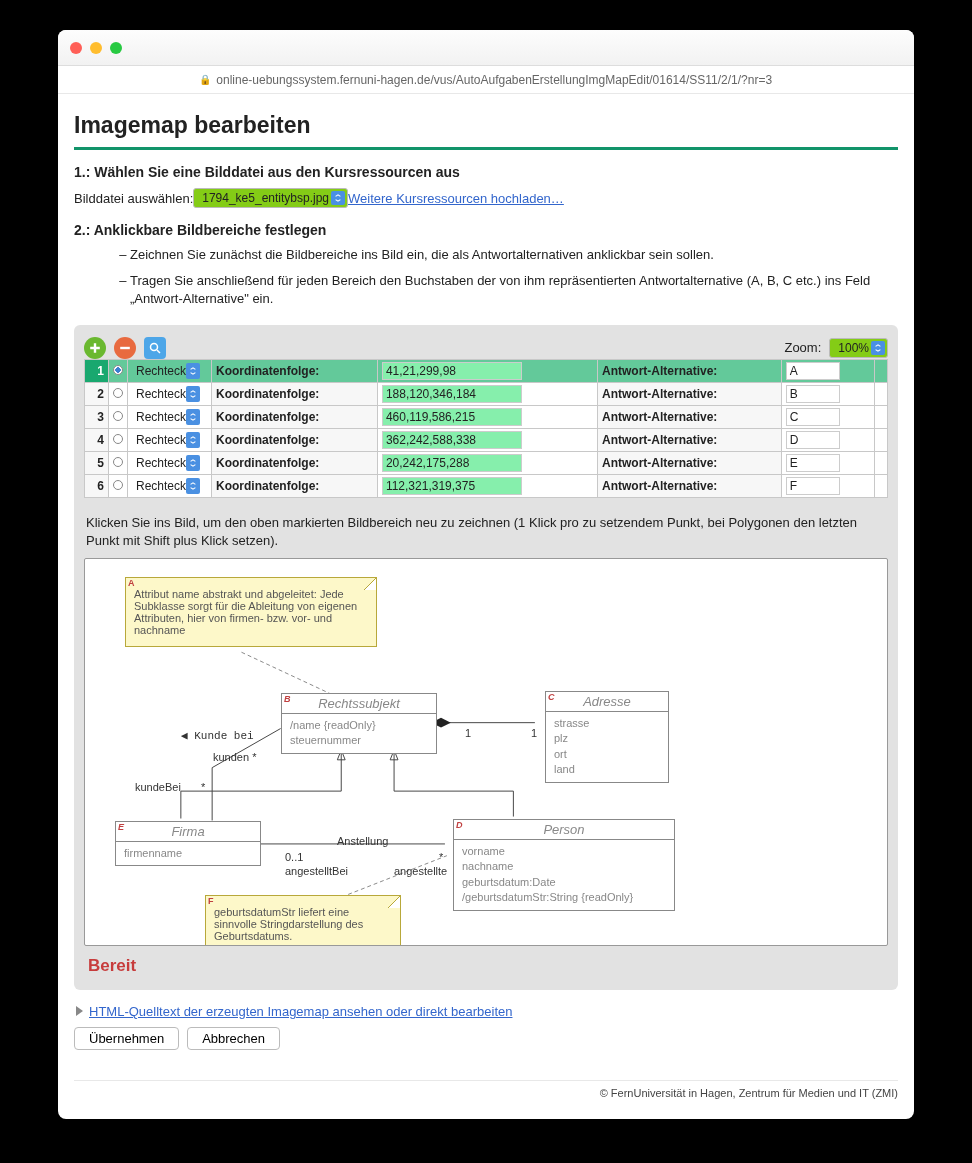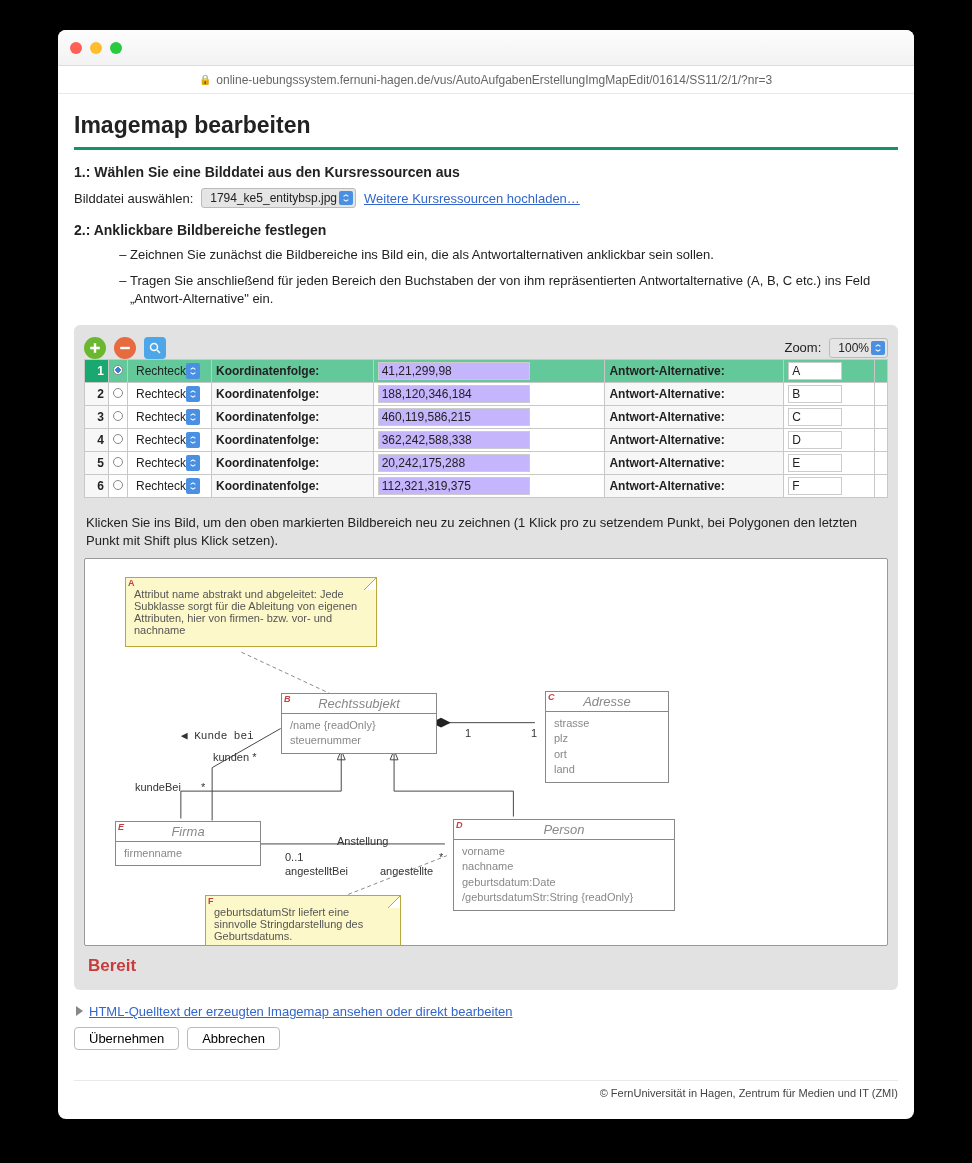--- a/index.html
+++ b/index.html
@@ -8,22 +8,22 @@
   .titlebar { height:36px; background:linear-gradient(#fdfdfd,#f2f2f2); border-bottom:1px solid #ddd; display:flex; align-items:center; padding:0 12px;}
   .dots { display:flex; gap:8px; }
   .dot { width:12px; height:12px; border-radius:50%; }
   .dot.red { background:#ff5f57;} .dot.yel{background:#ffbd2e;} .dot.grn{background:#28ca42;}
   .urlbar { height:28px; background:#fff; border-bottom:1px solid #e8e8e8; display:flex;align-items:center;justify-content:center;font-size:12px;color:#666;}
   .lock { font-size:10px; margin-right:4px; color:#7a7a7a;}
   .content { padding:12px 16px 20px;}
   h1 { font-size:23px; font-weight:bold; margin:6px 0 8px; color:#222;}
   .rule { height:3px; background:#12946a; margin-bottom:14px;}
   h2 { font-size:14px; font-weight:bold; margin:10px 0 8px;}
-  .row1 { display:flex; align-items:center; gap:8px; font-size:13px; margin-bottom:14px;}
-  .selectish { border:1px solid #bbb; border-radius:3px; background:#e5e5e5; padding:2px 18px 2px 8px; font-size:12px; position:relative; display:inline-flex; align-items:center;}
+  .row1 { display:flex; align-items:center; gap:0; font-size:13px; margin-bottom:14px;}
+  .selectish { border:1px solid #bbb; border-radius:3px; background:#84cc16; padding:2px 18px 2px 8px; font-size:12px; position:relative; display:inline-flex; align-items:center;}
   .selarrow { position:absolute; right:2px; top:2px; bottom:2px; width:14px; background:#4a90e2; border-radius:2px; display:flex; align-items:center; justify-content:center;}
   .selarrow svg { width:8px; height:8px; fill:#fff;}
   .link { color:#3366cc; text-decoration:underline; font-size:13px;}
   .bullets { margin:0 0 16px 16px;}
   .bullets li { margin-bottom:8px; line-height:1.4;}
   .editor { background:#e2e2e2; border-radius:6px; padding:12px 10px 10px; position:relative;}
   .toolbar { display:flex; align-items:center; justify-content:space-between; }
   .tbtns { display:flex; gap:8px;}
   .circ { width:22px; height:22px; border-radius:50%; display:flex; align-items:center; justify-content:center; }
   .circ.add { background:#6ab82f;} .circ.del{background:#e86a3f;} .circ.zoomb{background:#4da6e8;border-radius:4px;}
@@ -32,21 +32,21 @@
   .tbl { width:100%; border-collapse:collapse; background:#fff; font-size:12px;}
   .tbl td { border:1px solid #c8c8c8; padding:2px 4px; vertical-align:middle;}
   .tbl tr.sel td { background:#63c99a;}
   .tbl td.num { text-align:right; width:24px; font-weight:bold; background:#f7f7f7;}
   .tbl tr.sel td.num { background:#19a86f; color:#fff;}
   .radio { width:10px; height:10px; border:1px solid #888; border-radius:50%; display:inline-block; background:#fff;}
   .radio.chk{background:radial-gradient(#3a7ed0 0 45%,#fff 46%);}
   .shapesel { padding:1px 14px 1px 4px; position:relative; display:inline-block; width:70px;}
   .coordlbl { font-weight:bold; background:#f7f7f7;}
   .tbl tr.sel .coordlbl{background:#63c99a;}
-  .coordin { width:152px; border:1px solid #ccc; padding:1px 3px; display:inline-block; background:#c4b5fd;}
+  .coordin { width:140px; border:1px solid #ccc; padding:1px 3px; display:inline-block; background:#86efac;}
   .alt { width:54px; border:1px solid #ccc; padding:1px 3px; display:inline-block; background:#fff;}
   .altlbl{font-weight:bold;background:#f7f7f7;}
   .tbl tr.sel .altlbl{background:#63c99a;}
   .hint { font-size:13px; margin:16px 2px 8px; line-height:1.4;}
   .canvas { background:#fff; border:1px solid #999; border-radius:2px; height:388px; position:relative; overflow:hidden;}
   .note { background:#fdf8c9; border:1px solid #b8a83a; font-size:11px; color:#555; padding:10px 8px; position:absolute;}
   .note .tag { position:absolute; left:2px; top:0; font-size:9px; color:#c04040; font-weight:bold;}
   .note .fold { position:absolute; right:0; top:0; width:12px; height:12px; background:linear-gradient(135deg,#fdf8c9 0 49%,#b8a83a 50% 52%,#fff 53%);}
   .box { position:absolute; background:#fff; border:1px solid #888;}
   .box .hdr { text-align:center; border-bottom:1px solid #888; font-style:italic; color:#888; padding:2px 6px; position:relative;}
@@ -285,21 +285,21 @@
           <div class="fold"></div>
           <span>geburtsdatumStr liefert eine sinnvolle Stringdarstellung des Geburtsdatums.</span>
         </div>
 
         <div class="lbltxt" style="left:96px;top:170px;font-family:Liberation Mono, monospace;">◀ Kunde bei</div>
         <div class="lbltxt" style="left:128px;top:192px;">kunden  *</div>
         <div class="lbltxt" style="left:50px;top:222px;">kundeBei</div>
         <div class="lbltxt" style="left:116px;top:222px;">*</div>
         <div class="lbltxt" style="left:252px;top:276px;">Anstellung</div>
         <div class="lbltxt" style="left:200px;top:306px;">angestelltBei</div>
-        <div class="lbltxt" style="left:295px;top:306px;">angestellte</div>
+        <div class="lbltxt" style="left:309px;top:306px;">angestellte</div>
         <div class="lbltxt" style="left:200px;top:292px;">0..1</div>
         <div class="lbltxt" style="left:354px;top:292px;">*</div>
         <div class="lbltxt" style="left:380px;top:168px;">1</div>
         <div class="lbltxt" style="left:446px;top:168px;">1</div>
       </div>
 
       <div class="status">Bereit</div>
     </div>
 
     <div class="disclosure">

